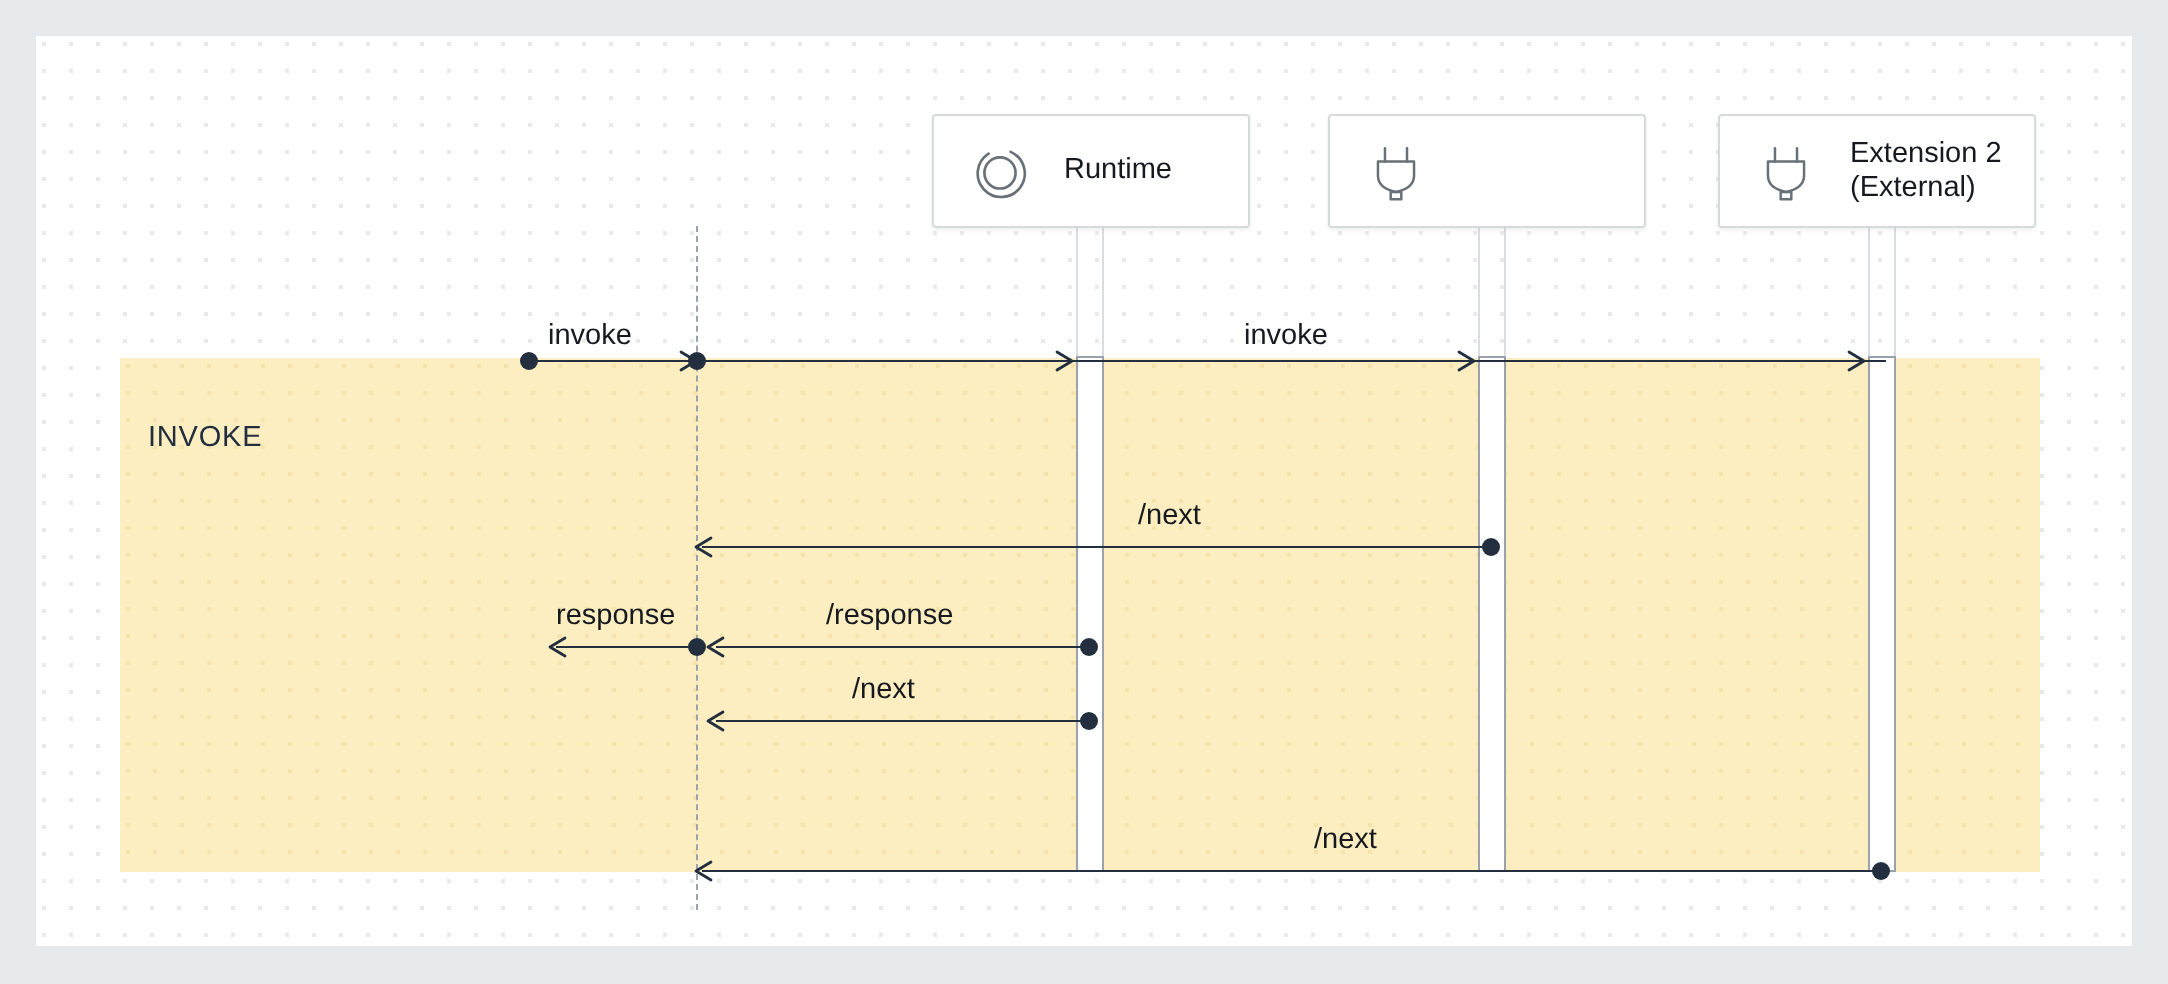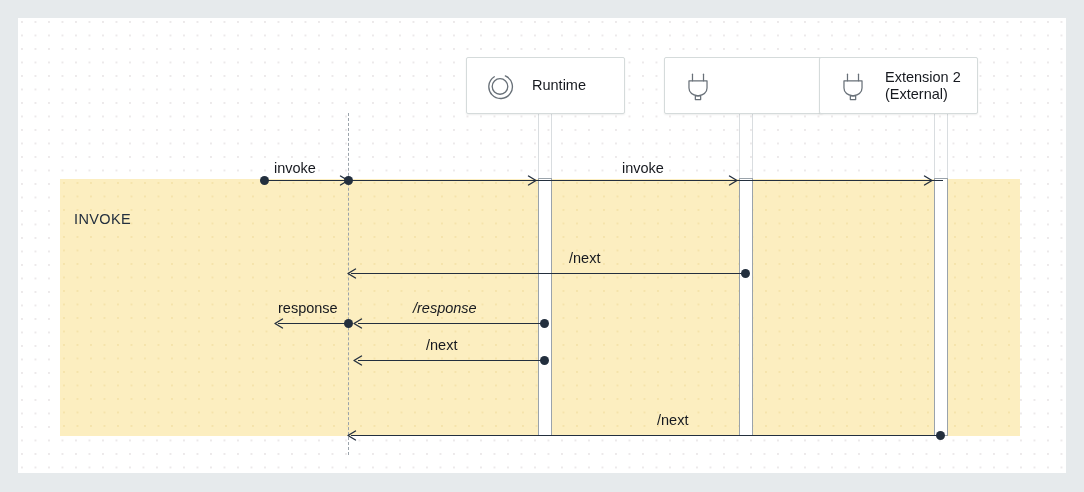--- a/index.html
+++ b/index.html
@@ -157,21 +157,21 @@
           <g fill="none" stroke="#687078" stroke-width="1.3" stroke-linejoin="round" stroke-linecap="round">
             <path d="M14.2 7.5 L14.2 14.5"></path>
             <path d="M25.8 7.5 L25.8 14.5"></path>
             <path d="M10.5 14.5 L29.5 14.5 L29.5 22 Q29.5 28.5 20 30.5 Q10.5 28.5 10.5 22 Z"></path>
             <rect x="17.2" y="30.5" width="5.6" height="3.8"></rect>
           </g>
         </svg>
       </span>
     </div>
 
-    <div class="participant" style="left:801px; top:39px; width:159px; height:57px;">
+    <div class="participant" style="left:841px; top:39px; width:159px; height:57px;">
       <span class="p-icon">
         <svg viewBox="0 0 40 40" width="38" height="38" aria-hidden="true">
           <g fill="none" stroke="#687078" stroke-width="1.3" stroke-linejoin="round" stroke-linecap="round">
             <path d="M14.2 7.5 L14.2 14.5"></path>
             <path d="M25.8 7.5 L25.8 14.5"></path>
             <path d="M10.5 14.5 L29.5 14.5 L29.5 22 Q29.5 28.5 20 30.5 Q10.5 28.5 10.5 22 Z"></path>
             <rect x="17.2" y="30.5" width="5.6" height="3.8"></rect>
           </g>
         </svg>
       </span>
@@ -209,21 +209,21 @@
 
     <div class="msg-label" style="left:551px; top:232px;">/next</div>
     <div class="msg-line" style="left:333px; top:255px; width:395px;"></div>
     <div class="msg-dot" style="left:723px; top:250.5px;"></div>
     <div class="arrowhead" style="left:328px; top:249.5px;">
       <svg viewBox="0 0 11 11" width="11" height="11">
           <path d="M9.5 1 L2 5.5 L9.5 10" fill="none" stroke="#232f3e" stroke-width="1.4" stroke-linecap="round" stroke-linejoin="round"></path>
         </svg>
     </div>
 
-    <div class="msg-label" style="left:395px; top:282px;font-style:italic;">/response</div>
+    <div class="msg-label" style="left:395px; top:282px;">/response</div>
     <div class="msg-line" style="left:340px; top:305px; width:187px;"></div>
     <div class="msg-dot" style="left:522px; top:300.5px;"></div>
     <div class="arrowhead" style="left:334px; top:299.5px;">
       <svg viewBox="0 0 11 11" width="11" height="11">
           <path d="M9.5 1 L2 5.5 L9.5 10" fill="none" stroke="#232f3e" stroke-width="1.4" stroke-linecap="round" stroke-linejoin="round"></path>
         </svg>
     </div>
 
     <div class="msg-label" style="left:260px; top:282px;">response</div>
     <div class="msg-line" style="left:260px; top:305px; width:71px;"></div>

